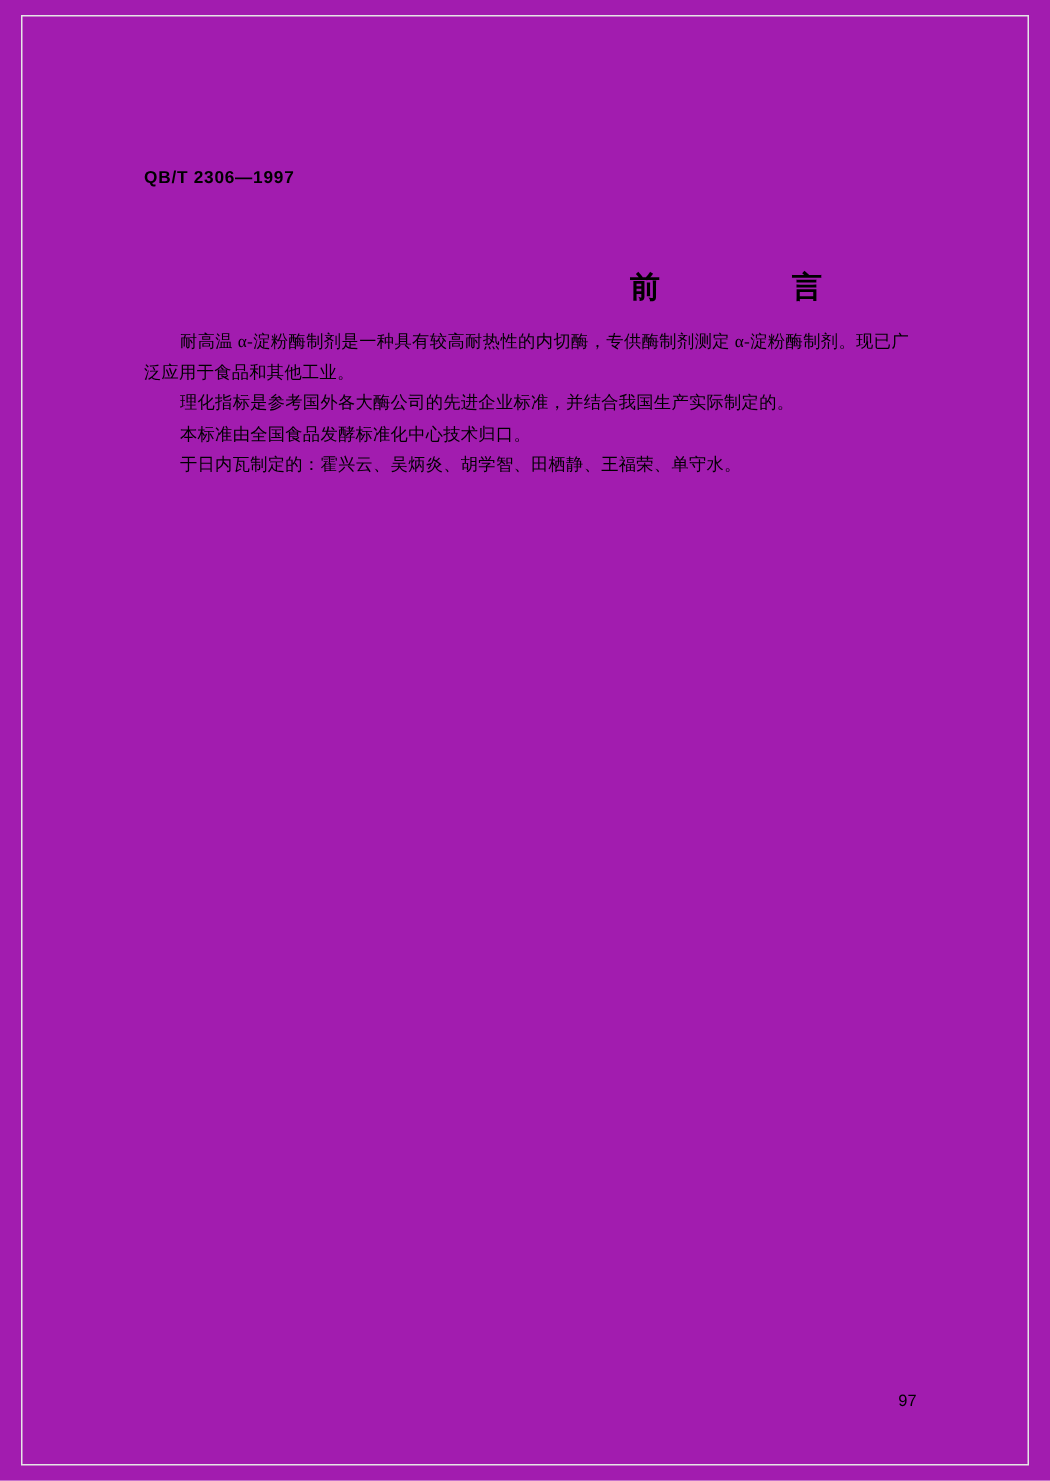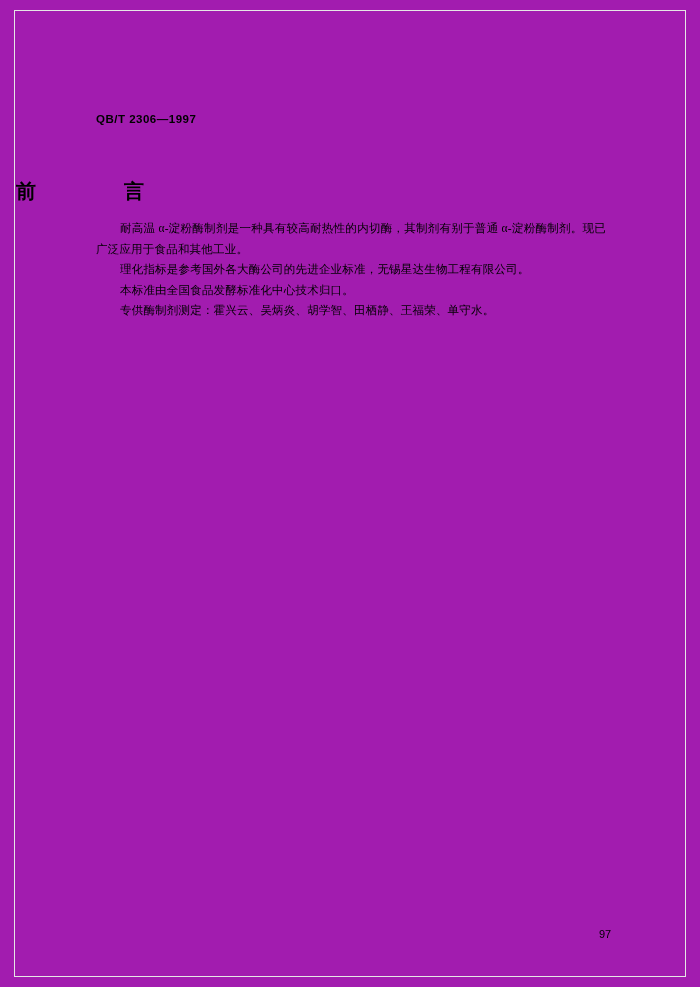--- a/index.html
+++ b/index.html
@@ -42,21 +42,21 @@
     font-weight: bold;
     letter-spacing: 0.5px;
     font-family: "Liberation Sans", "DejaVu Sans", sans-serif;
     white-space: nowrap;
   }
   .doc-title {
     position: absolute;
     left: 0;
     top: 178px;
     width: 564px;
-    text-align: left;
+    text-align: right;
     font-size: 20px;
     font-weight: bold;
     letter-spacing: 16px;
     text-indent: 16px;
     font-family: "Liberation Serif", "DejaVu Serif", serif;
   }
   .body-block {
     position: absolute;
     left: 96px;
     top: 218px;
@@ -88,22 +88,22 @@
 <body>
 
 <div class="page">
   <div class="scan-frame"></div>
 
   <div class="header-code">QB/T 2306—1997</div>
 
   <div class="doc-title">前　　言</div>
 
   <div class="body-block">
-    <p class="para">耐高温 α-淀粉酶制剂是一种具有较高耐热性的内切酶，其制剂有别于普通 α-淀粉酶制剂。现已广泛应用于食品和其他工业。</p>
-    <p class="para">理化指标是参考国外各大酶公司的先进企业标准，无锡星达生物工程有限公司。</p>
+    <p class="para">耐高温 α-淀粉酶制剂是一种具有较高耐热性的内切酶，专供酶制剂测定 α-淀粉酶制剂。现已广泛应用于食品和其他工业。</p>
+    <p class="para">理化指标是参考国外各大酶公司的先进企业标准，并结合我国生产实际制定的。</p>
     <p class="para">本标准由全国食品发酵标准化中心技术归口。</p>
-    <p class="para">专供酶制剂测定：霍兴云、吴炳炎、胡学智、田栖静、王福荣、单守水。</p>
+    <p class="para">于日内瓦制定的：霍兴云、吴炳炎、胡学智、田栖静、王福荣、单守水。</p>
   </div>
 
   <div class="page-number">
     <span>97</span>
   </div>
 </div>
 
 </body></html>

